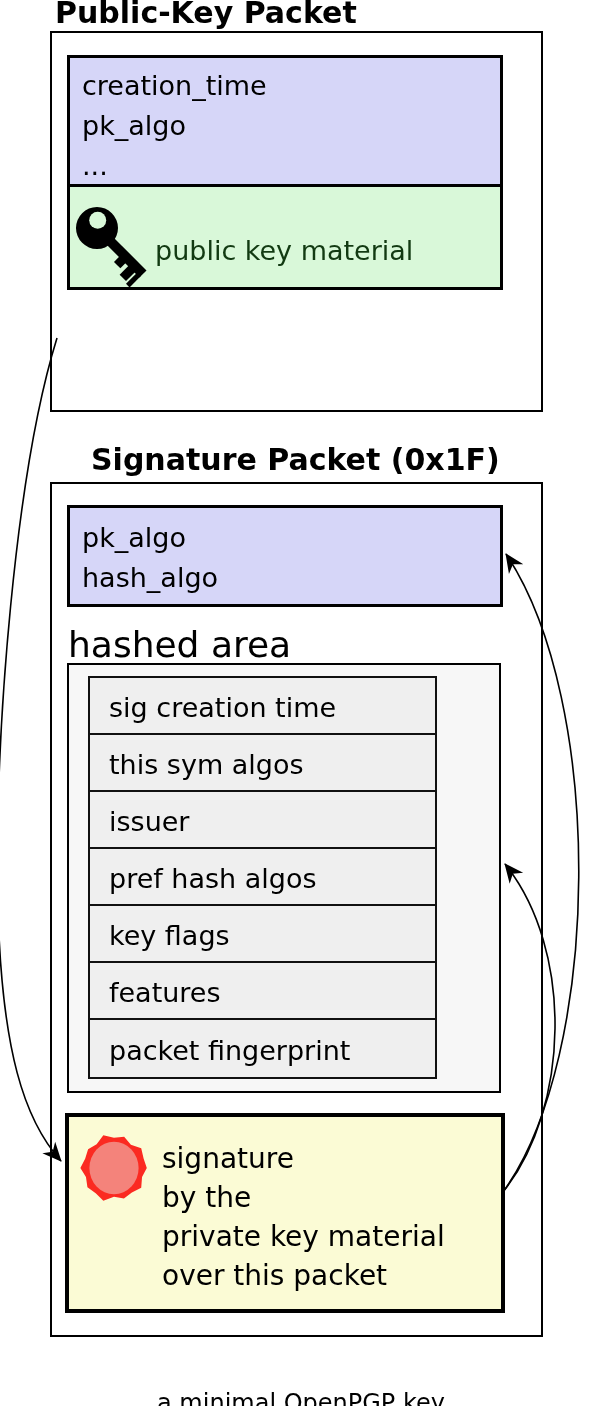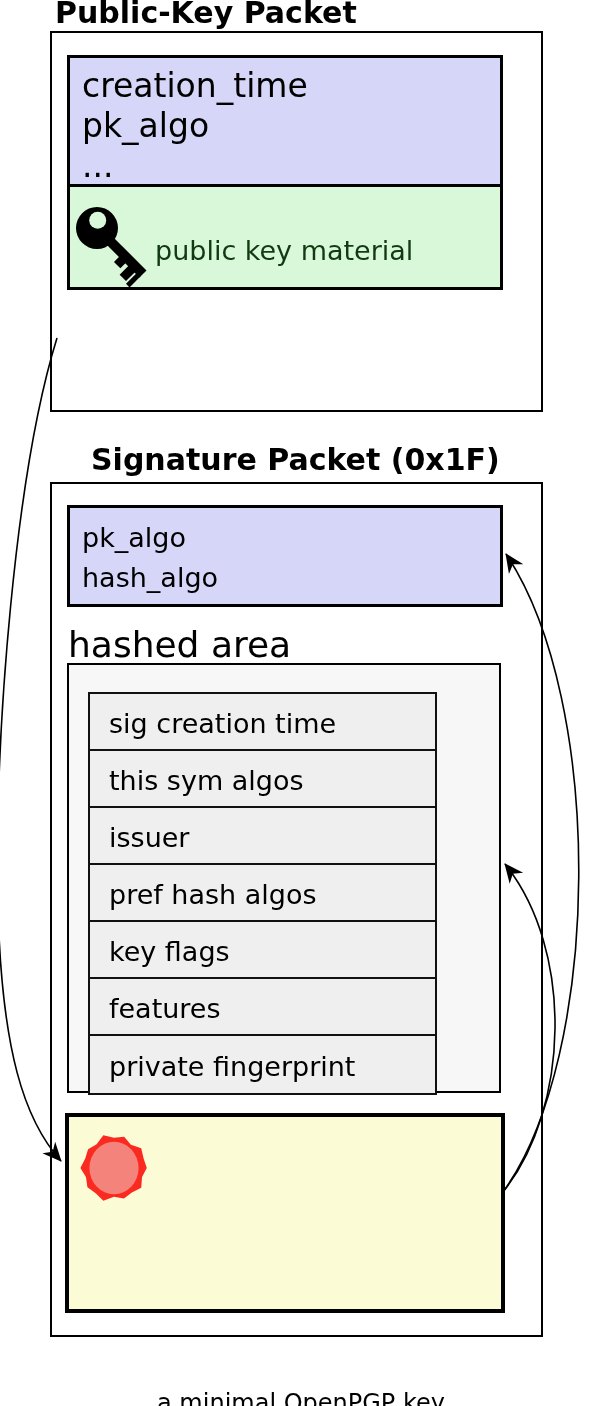--- a/index.html
+++ b/index.html
@@ -6,32 +6,32 @@
   .canvas{
     position:relative;width:602px;height:1406px;background:#ffffff;
     font-family:"DejaVu Sans", sans-serif;color:#000;overflow:hidden;
   }
   .ptitle{position:absolute;font-weight:bold;font-size:30px;line-height:34px;white-space:nowrap;}
   .packet-box{position:absolute;background:#ffffff;border:2px solid #000;box-sizing:border-box;}
 
   
   .stack1{position:absolute;left:15px;top:22px;width:430px;border:3px solid #000;}
   .seg-header{background:#d6d6f8;border-bottom:3px solid #000;height:129px;box-sizing:border-box;
-              padding:8px 0 0 12px;font-size:33px;line-height:40px;}
+              padding:8px 0 0 12px;font-size:27px;line-height:40px;}
   .seg-material{background:#d9f8d9;height:100px;position:relative;}
   .material-label{position:absolute;left:85px;top:44px;font-size:27px;line-height:40px;color:#123a12;white-space:nowrap;}
   .key-svg{position:absolute;left:3px;top:15px;overflow:visible;}
 
   
   .fieldbox2{position:absolute;left:15px;top:21px;width:436px;height:102px;border:3px solid #000;
              background:#d6d6f8;box-sizing:border-box;padding:10px 0 0 12px;font-size:27px;line-height:40px;}
   .hashed-label{position:absolute;left:16px;top:144px;font-size:36px;line-height:34px;white-space:nowrap;}
   .hashed-box{position:absolute;left:15px;top:179px;width:434px;height:430px;box-sizing:border-box;
               border:2.5px solid #000;background:#f7f7f7;}
-  .subpackets{position:absolute;left:19px;top:11px;width:349px;box-sizing:border-box;border:2px solid #111;margin-top:16px;}
+  .subpackets{position:absolute;left:19px;top:11px;width:349px;box-sizing:border-box;border:2px solid #111;}
   .sp-row{height:57px;box-sizing:border-box;border-bottom:2px solid #111;background:#efefef;
           display:flex;align-items:center;padding:4px 0 0 19px;font-size:27px;}
   .sp-row:last-child{border-bottom:none;}
   .sig-box{position:absolute;left:13px;top:629px;width:440px;height:200px;box-sizing:border-box;
            border:4px solid #000;background:#fbfbd5;}
   .seal-svg{position:absolute;left:4px;top:10px;}
   .sig-text{position:absolute;left:93px;top:22px;font-size:28px;line-height:39px;white-space:nowrap;}
 
   .caption{position:absolute;left:0;top:1372px;width:602px;text-align:center;font-size:24px;line-height:30px;margin-top:16px;}
 
@@ -93,30 +93,36 @@
         <div class="sp-row">
           <span>pref hash algos</span>
         </div>
         <div class="sp-row">
           <span>key flags</span>
         </div>
         <div class="sp-row">
           <span>features</span>
         </div>
         <div class="sp-row">
-          <span>private fingerprint</span>
+          <span>packet fingerprint</span>
         </div>
       </div>
     </div>
 
     <div class="sig-box">
       <svg class="seal-svg" width="82" height="82" viewBox="0 0 100 100">
         <polygon fill="#fb2a21" points="90,50 84.2,61.1 83.2,74.1 71.8,79.9 62.1,87.1 50,85 37,89.9 27.7,80.7 17.6,73.5 15.8,61.1 9,50 14.8,38.6 18.4,27.1 28.8,20.9 37,10.1 50,13 62.4,12 70.6,21.7 83.2,25.9 86.1,38.3"></polygon>
         <ellipse cx="50" cy="50" rx="30" ry="32" fill="#f4837b"></ellipse>
       </svg>
+      <div class="sig-text">
+        <div>signature</div>
+        <div>by the</div>
+        <div>private key material</div>
+        <div>over this packet</div>
+      </div>
     </div>
   </div>
 
   <div class="caption">a minimal OpenPGP key</div>
 
   <svg class="overlay" viewBox="0 0 602 1406">
     <defs>
       <marker id="arrow" viewBox="0 0 10 10" refX="9.5" refY="5" markerWidth="12" markerHeight="12" orient="auto">
         <path d="M0,0.5 L10,5 L0,9.5 L3,5 Z" fill="#000"></path>
       </marker>

